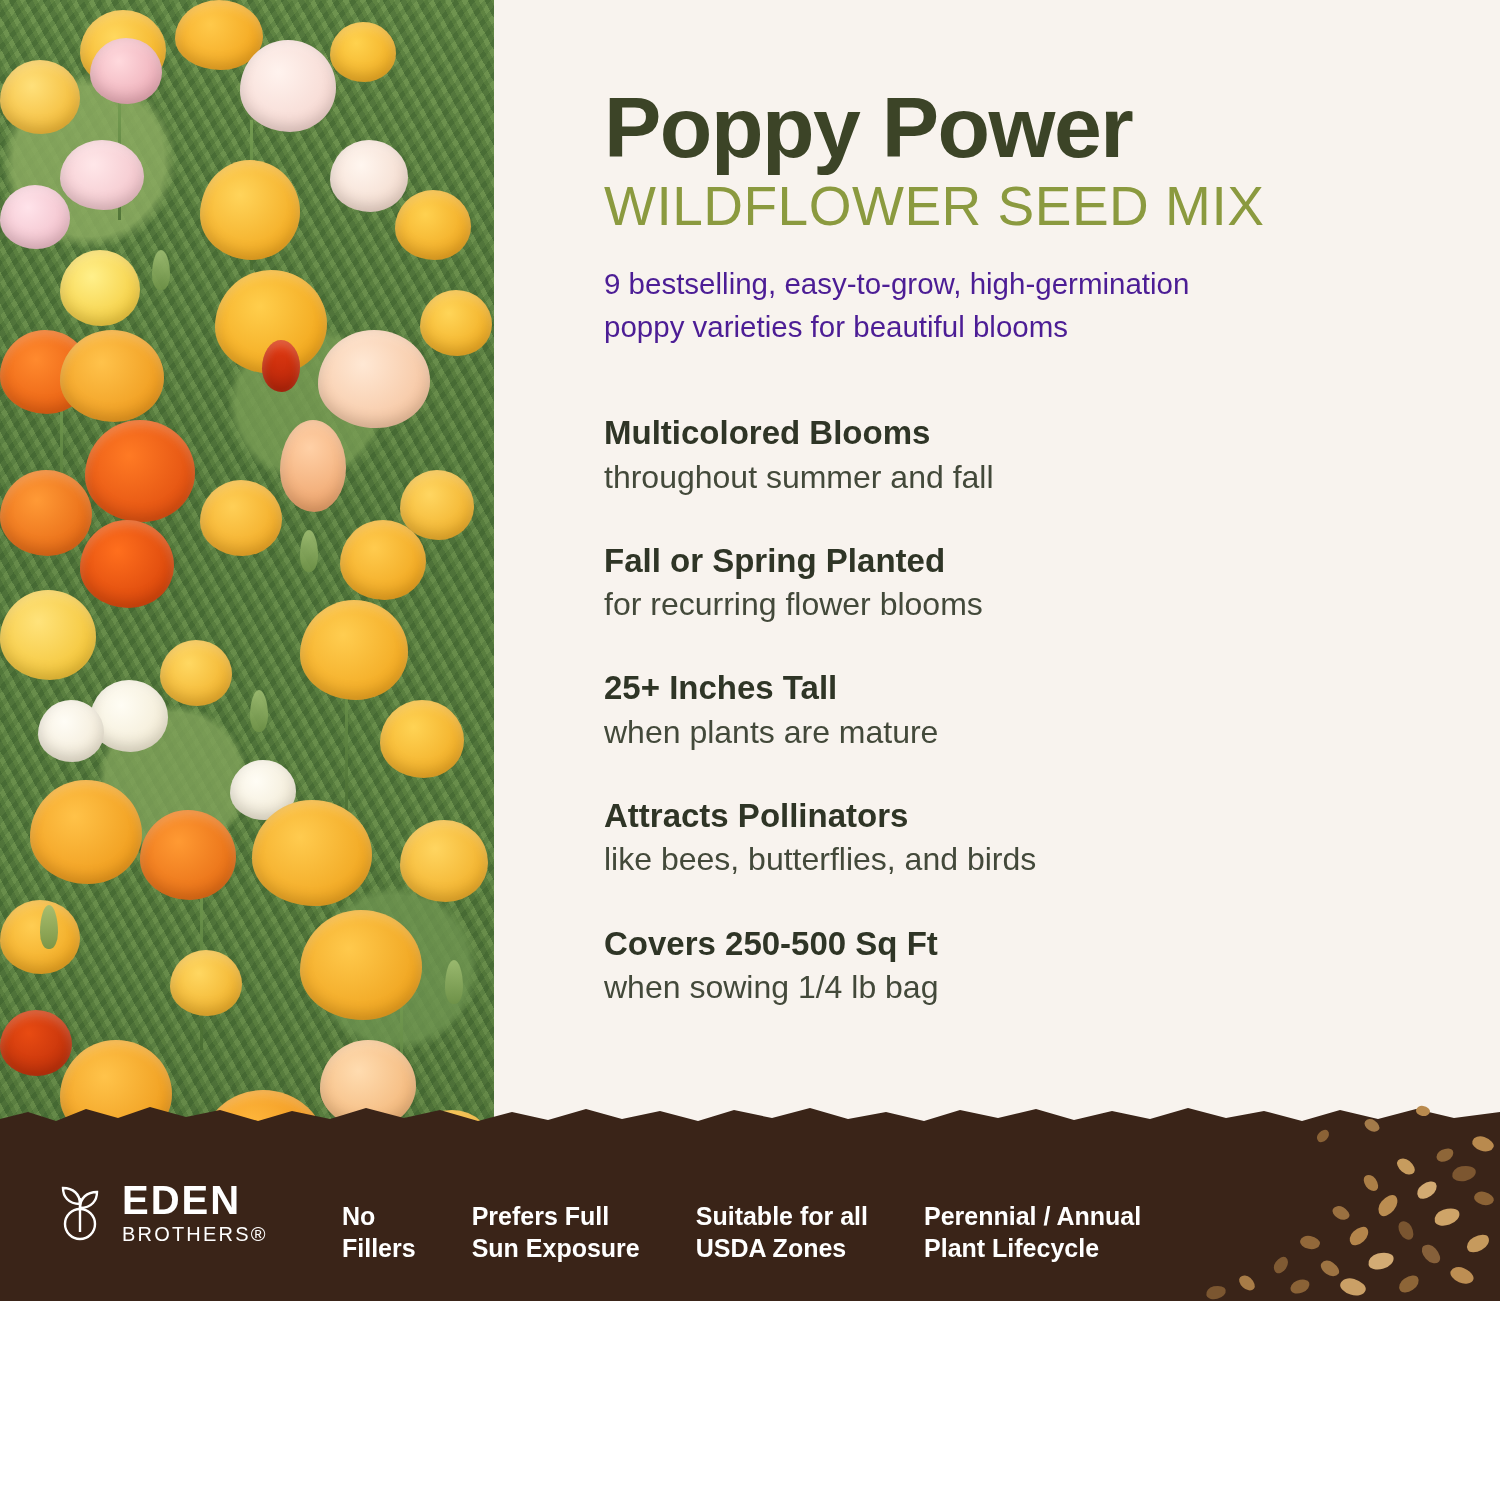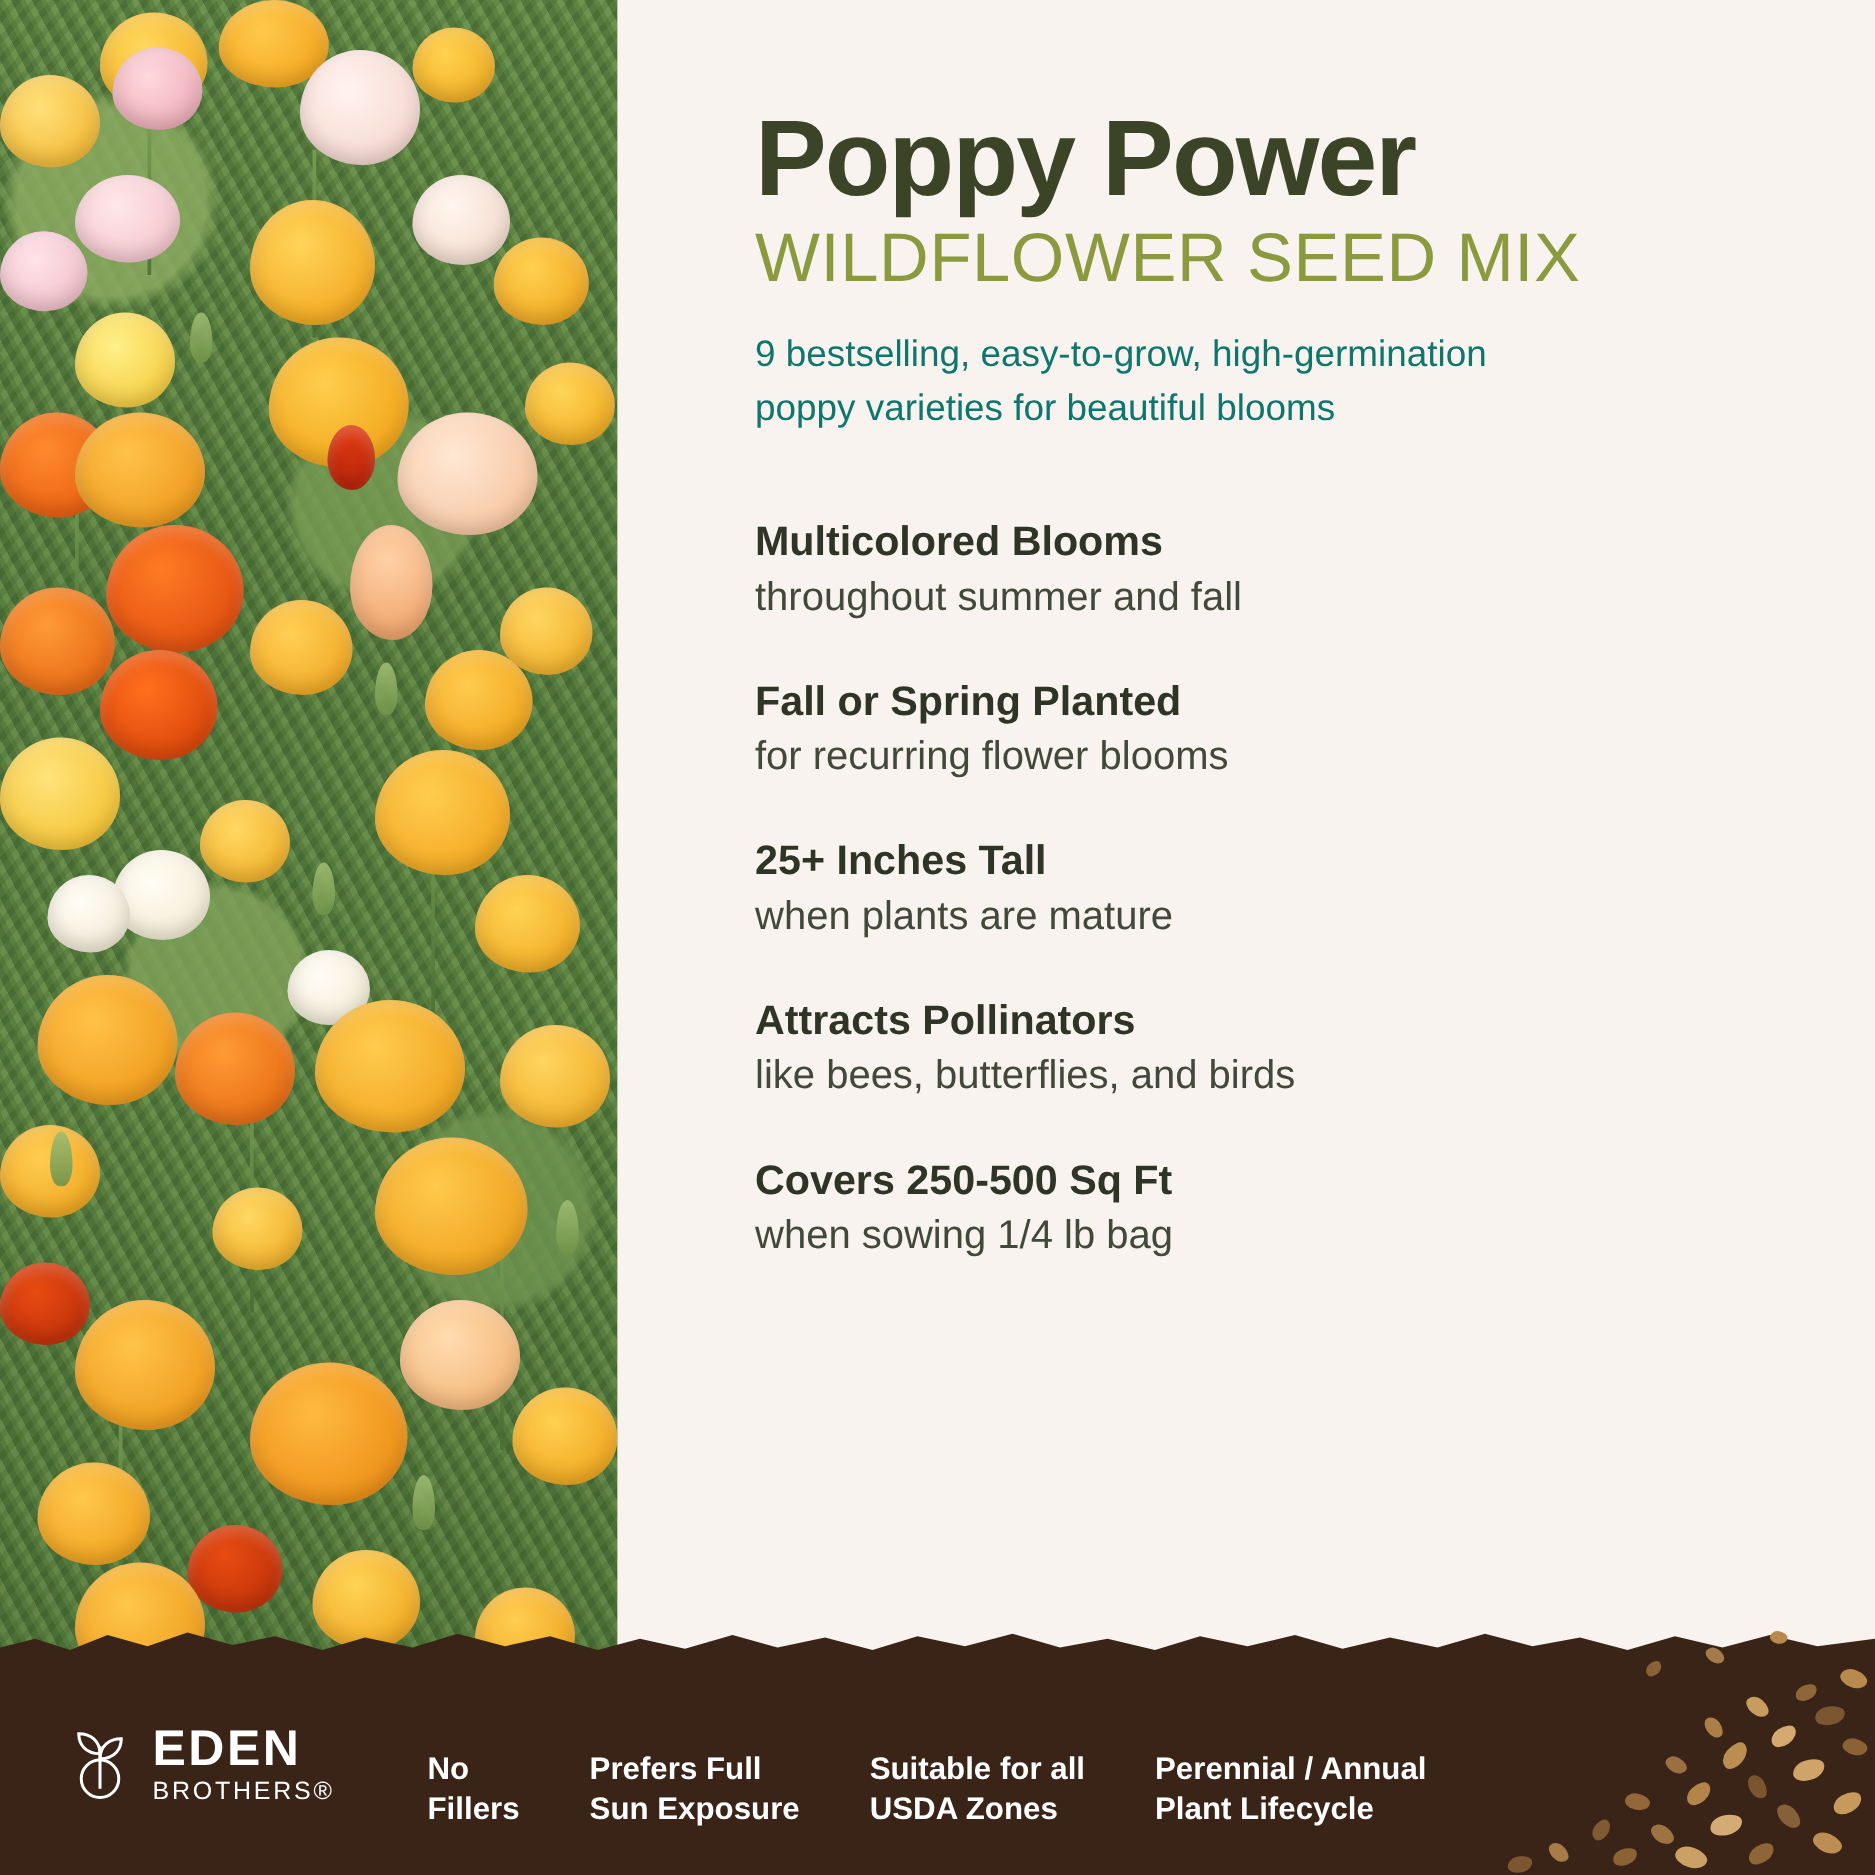--- a/index.html
+++ b/index.html
@@ -3,21 +3,21 @@
 <meta charset="utf-8">
 <style>
   html, body {
     margin: 0;
     padding: 0;
     background: #ffffff;
   }
   .page {
     position: relative;
     width: 1500px;
-    height: 1500px;
+    height: 1301px;
     overflow: hidden;
     background: #f7f2ec;
     font-family: "Liberation Sans", sans-serif;
   }
 
   
   .photo {
     position: absolute;
     left: 0;
     top: 0;
@@ -76,21 +76,21 @@
   }
   .subtitle {
     font-size: 55px;
     color: #8b9a3f;
     letter-spacing: 0.5px;
     line-height: 1.05;
     margin: 0 0 28px 0;
   }
   .intro {
     font-size: 29.5px;
-    color: #0f766e;
+    color: #4c1d95;
     line-height: 1.45;
     max-width: 760px;
     margin: 0 0 64px 0;
   }
   .feature {
     margin-bottom: 44px;
   }
   .feature-title {
     font-size: 33px;
     font-weight: bold;

